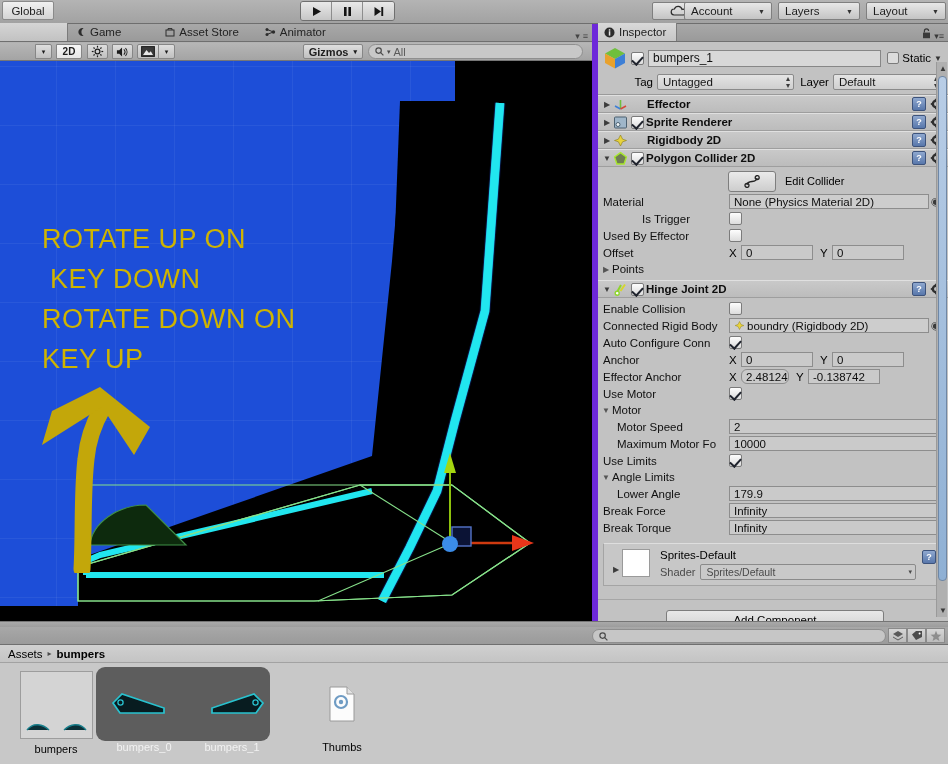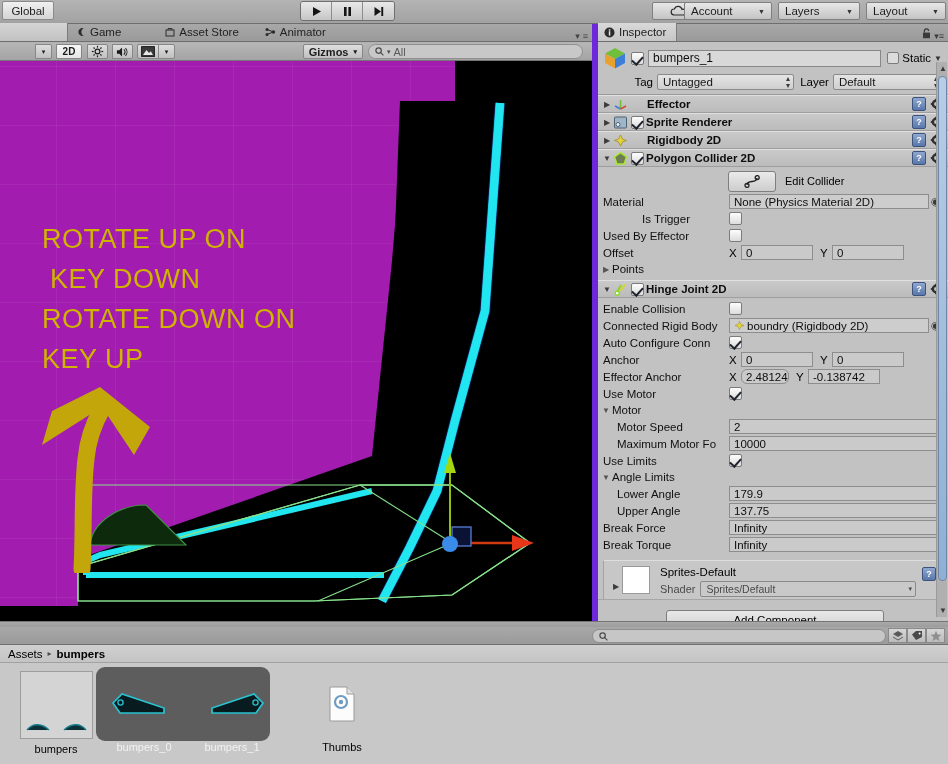--- a/index.html
+++ b/index.html
@@ -108,21 +108,21 @@
   .search-pill{
     height:15px; width:215px; margin-left:5px; margin-right:6px;
     background:#c8c8c8; border:1px solid #8f8f8f; border-radius:8px;
     display:flex; align-items:center; padding:0 6px; gap:3px;
     font-size:11px; color:#5a5a5a;
   }
 
   
   #viewport{
     position:absolute; left:0; top:37px; width:592px; height:560px;
-    background:#a21caf;
+    background:#1d4ed8;
     overflow:hidden;
   }
   #grid{
     position:absolute; inset:0;
     background-image:
       linear-gradient(to right, rgba(255,255,255,.055) 1px, transparent 1px),
       linear-gradient(to bottom, rgba(255,255,255,.055) 1px, transparent 1px);
     background-size:59px 59px;
     background-position:-3px 5px;
   }
@@ -788,26 +788,20 @@
         <span class="pname">Angle Limits</span>
       </div>
 
       <div class="prow">
         <span class="pname ind1" style="width:126px;">Lower Angle</span>
         <div class="field" style="flex:1;">
           <span>179.9</span>
         </div>
       </div>
       <div class="prow">
-        <span class="pname ind1" style="width:126px;">Upper Angle</span>
-        <div class="field" style="flex:1;">
-          <span>137.75</span>
-        </div>
-      </div>
-      <div class="prow">
         <span class="pname" style="width:126px;">Break Force</span>
         <div class="field" style="flex:1;">
           <span>Infinity</span>
         </div>
       </div>
       <div class="prow">
         <span class="pname" style="width:126px;">Break Torque</span>
         <div class="field" style="flex:1;">
           <span>Infinity</span>
         </div>

